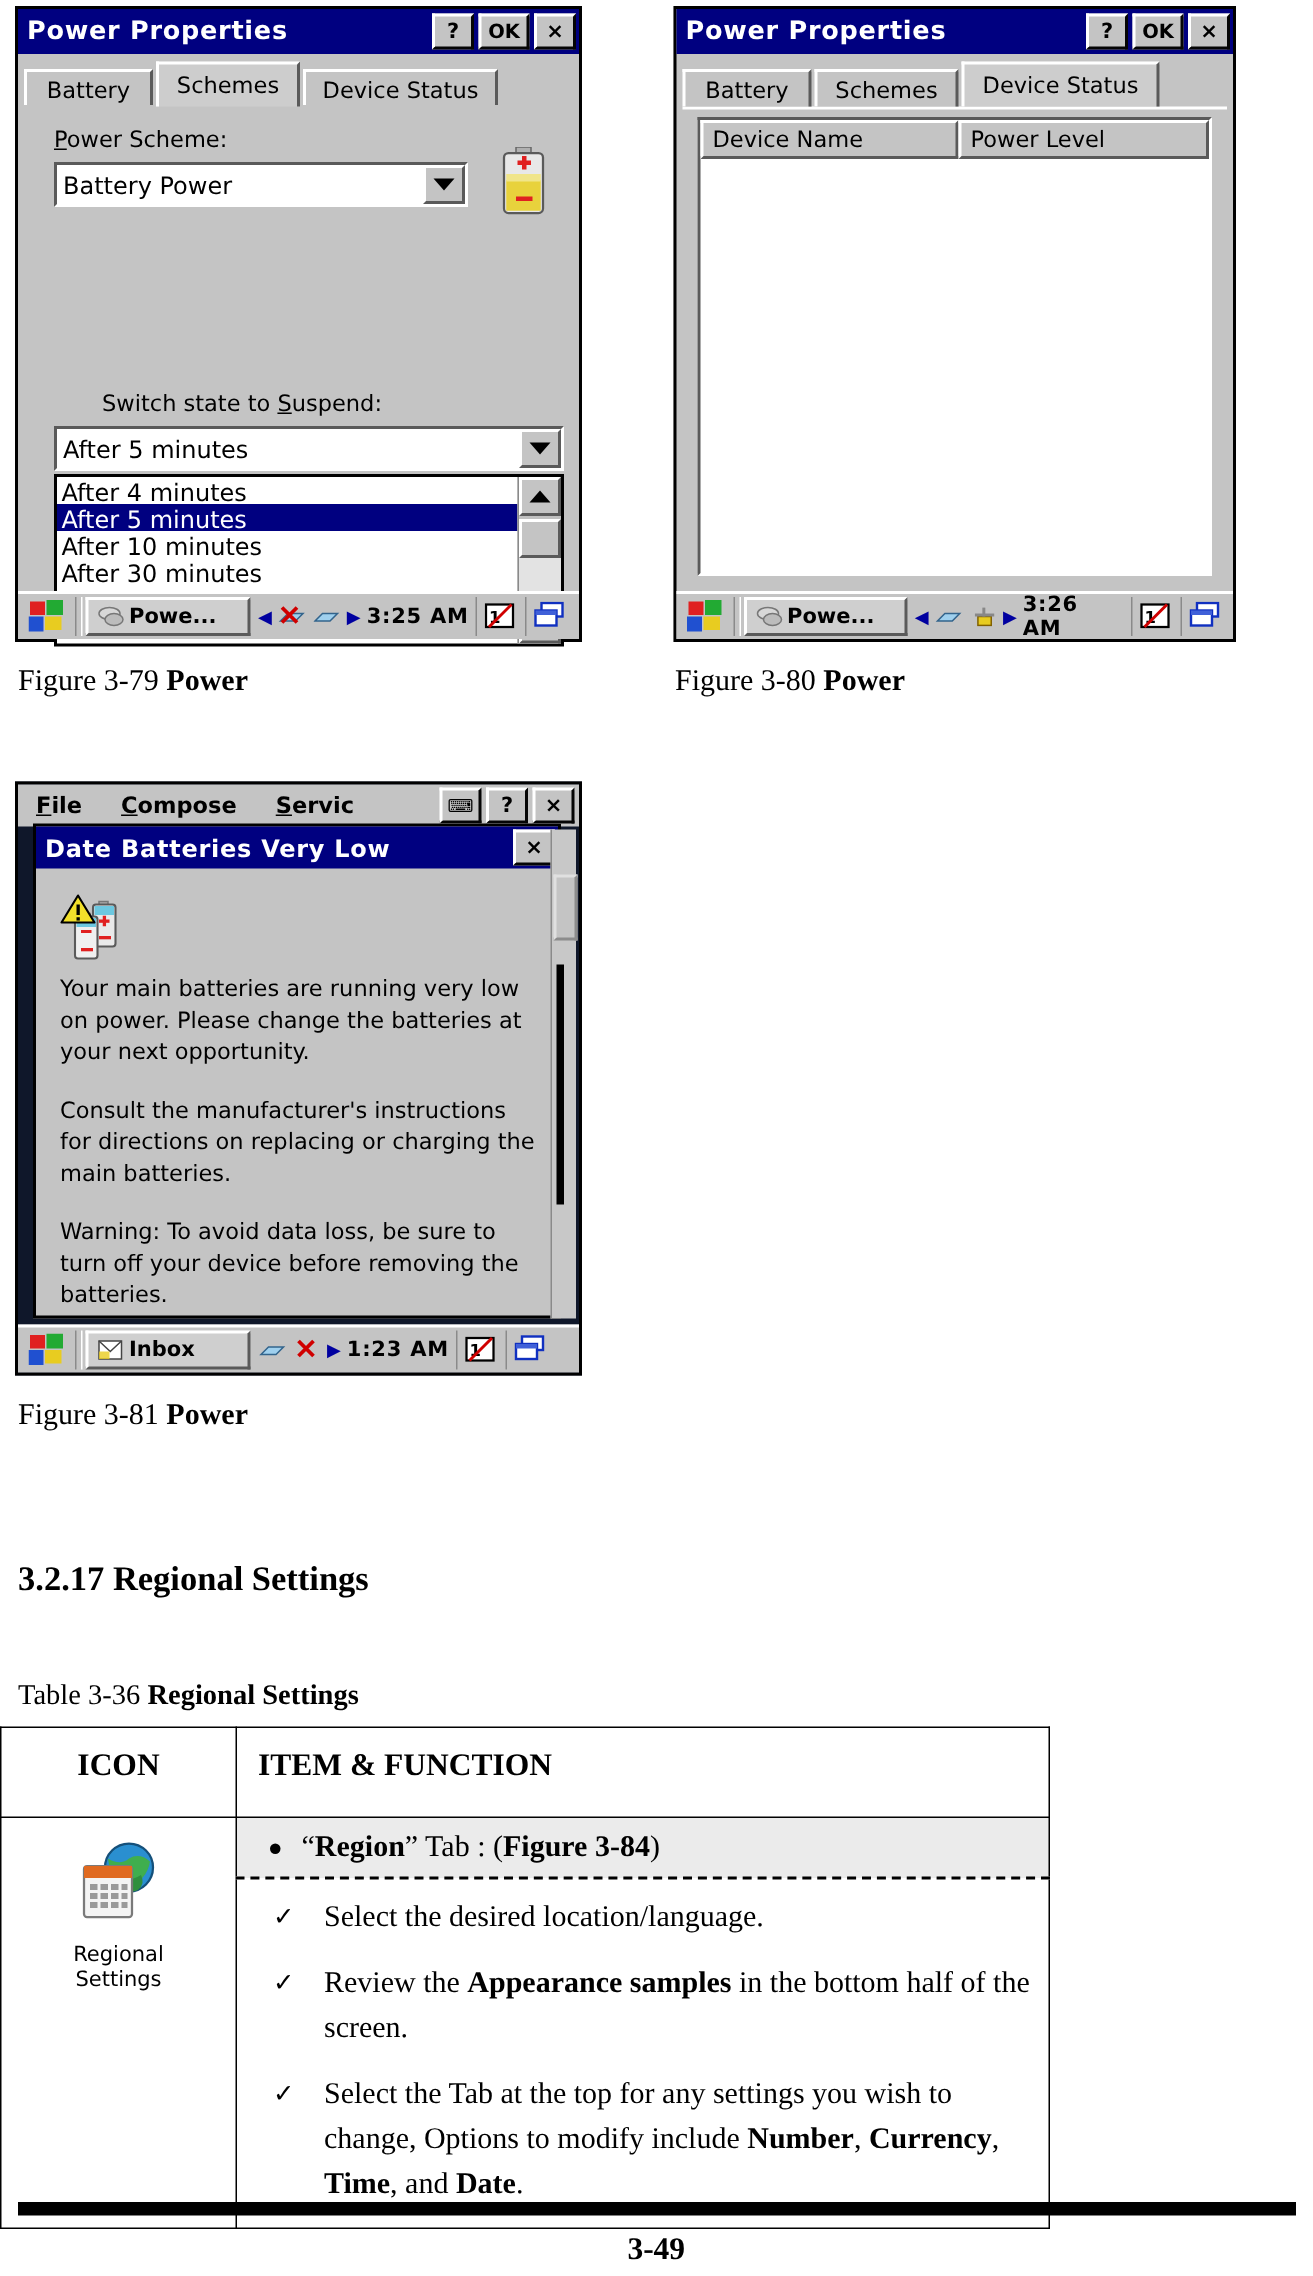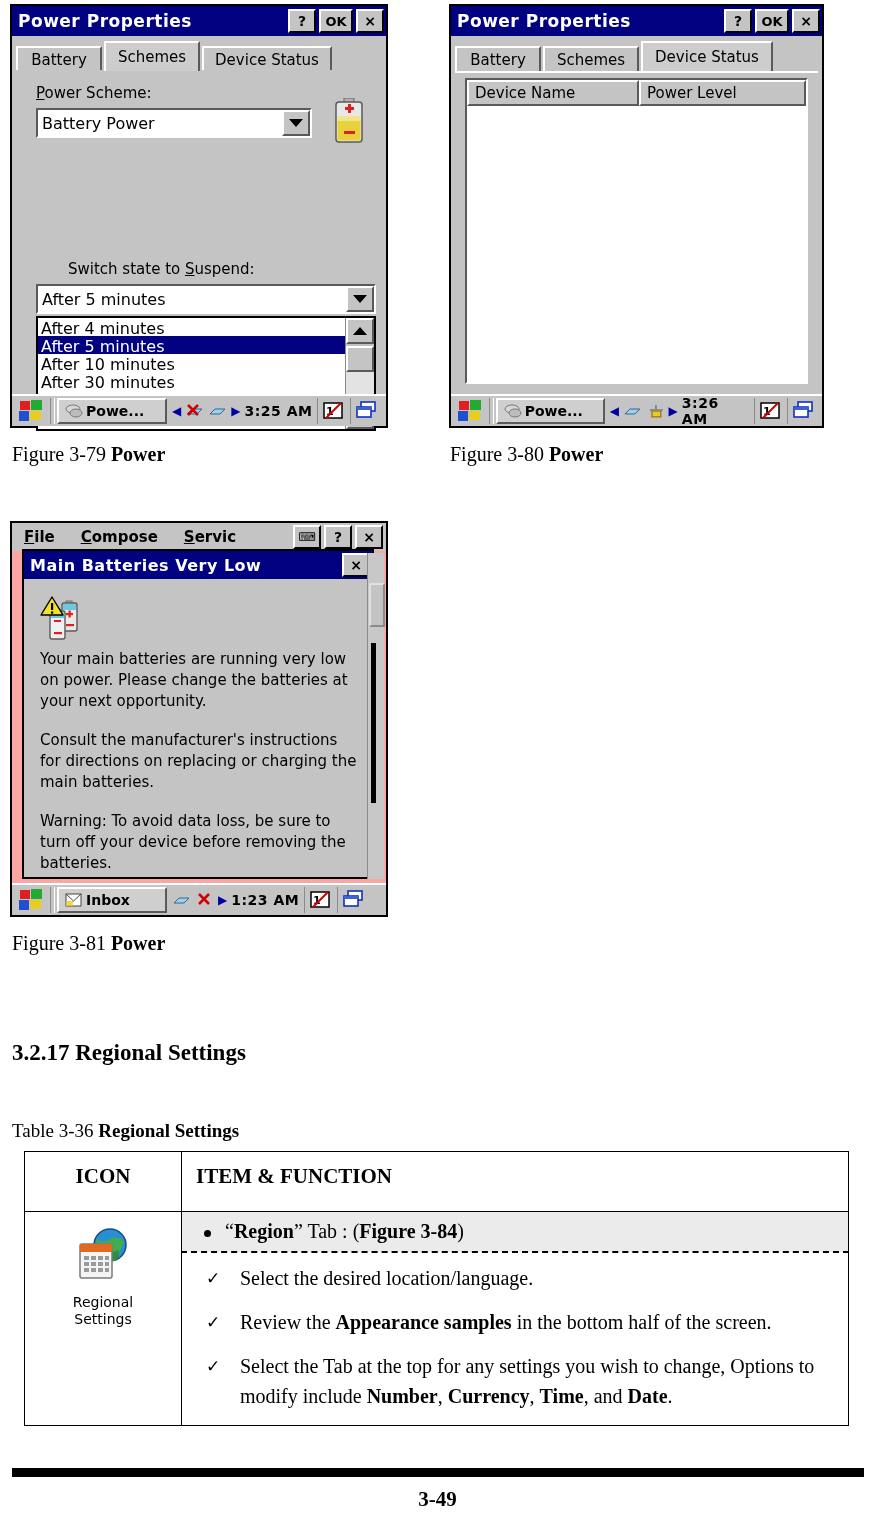--- a/index.html
+++ b/index.html
@@ -144,23 +144,22 @@
     font-size:23px;color:#000;white-space:nowrap;
   }
   .tablecap{
     position:absolute;font-family:"Liberation Serif", serif;font-size:19px;color:#000;
     white-space:nowrap;
   }
   .tablecap b{font-weight:bold;}
 
   
   table.doc{
-    position:absolute;border-collapse:collapse;width:825px;
+    position:absolute;border-collapse:collapse;width:700px;
     font-family:"Liberation Serif", serif;
-    margin-left:24px;
   }
   table.doc td,table.doc th{border:1px solid #000;vertical-align:top;}
   .th-icon{width:148px;text-align:center;font-weight:bold;font-size:21px;padding:12px 0 22px 0;}
   .th-item{font-weight:bold;font-size:21px;padding:12px 0 22px 14px;text-align:left;}
   .iconcell{width:148px;text-align:center;padding:14px 4px 8px 4px;}
   .iconcaption{
     font-family:"DejaVu Sans", sans-serif;font-size:14px;line-height:17px;color:#000;margin-top:4px;
   }
   .bullet-row{
     background:#ebebeb;font-size:20px;padding:8px 0 8px 22px;
@@ -388,38 +387,38 @@
     </div>
   </div>
 
   <div class="fig-cap" style="left:12px;top:443px;">
     <span>Figure 3-79 </span><b>Power</b>
   </div>
   <div class="fig-cap" style="left:450px;top:443px;">
     <span>Figure 3-80 </span><b>Power</b>
   </div>
 
-  <div class="wince" style="left:10px;top:521px;width:378px;height:396px;background:#fca5a5;">
+  <div class="wince" style="left:10px;top:521px;width:378px;height:396px;background:#0f172a;">
 
     <div style="position:absolute;left:0;top:0;right:0;height:28px;background:#c4c4c4;display:flex;align-items:center;">
       <div style="display:flex;gap:26px;padding-left:12px;flex:1;">
         <span class="lbl" style="font-weight:bold;font-size:15px;"><u>F</u>ile</span>
         <span class="lbl" style="font-weight:bold;font-size:15px;"><u>C</u>ompose</span>
         <span class="lbl" style="font-weight:bold;font-size:15px;"><u>S</u>ervic</span>
       </div>
       <div style="display:flex;align-items:center;padding-right:3px;">
         <div class="tbtn" style="font-size:12px;">⌨</div>
         <div class="tbtn">?</div>
         <div class="tbtn">×</div>
       </div>
     </div>
 
     <div style="position:absolute;left:10px;top:26px;width:352px;height:330px;background:#c4c4c4;border:2px solid #000;box-sizing:border-box;">
       <div class="titlebar" style="height:28px;">
-        <div class="title-text" style="font-size:16px;">Main Batteries Very Low</div>
+        <div class="title-text" style="font-size:16px;">Date Batteries Very Low</div>
         <div class="tbtn">×</div>
       </div>
 
       <div style="position:absolute;left:16px;top:42px;width:56px;height:48px;">
         <svg width="56" height="48" viewBox="0 0 56 48">
           <rect x="26" y="8" width="6" height="3" fill="#aaa" stroke="#777"></rect>
           <rect x="22" y="10" width="15" height="28" rx="2" fill="#e9e9e9" stroke="#5a5a5a" stroke-width="1.4"></rect>
           <rect x="23" y="11" width="13" height="6" fill="#6cc8e0"></rect>
           <rect x="26" y="20" width="7" height="2.2" fill="#e02020"></rect>
           <rect x="28.5" y="17.5" width="2.2" height="7" fill="#e02020"></rect>

